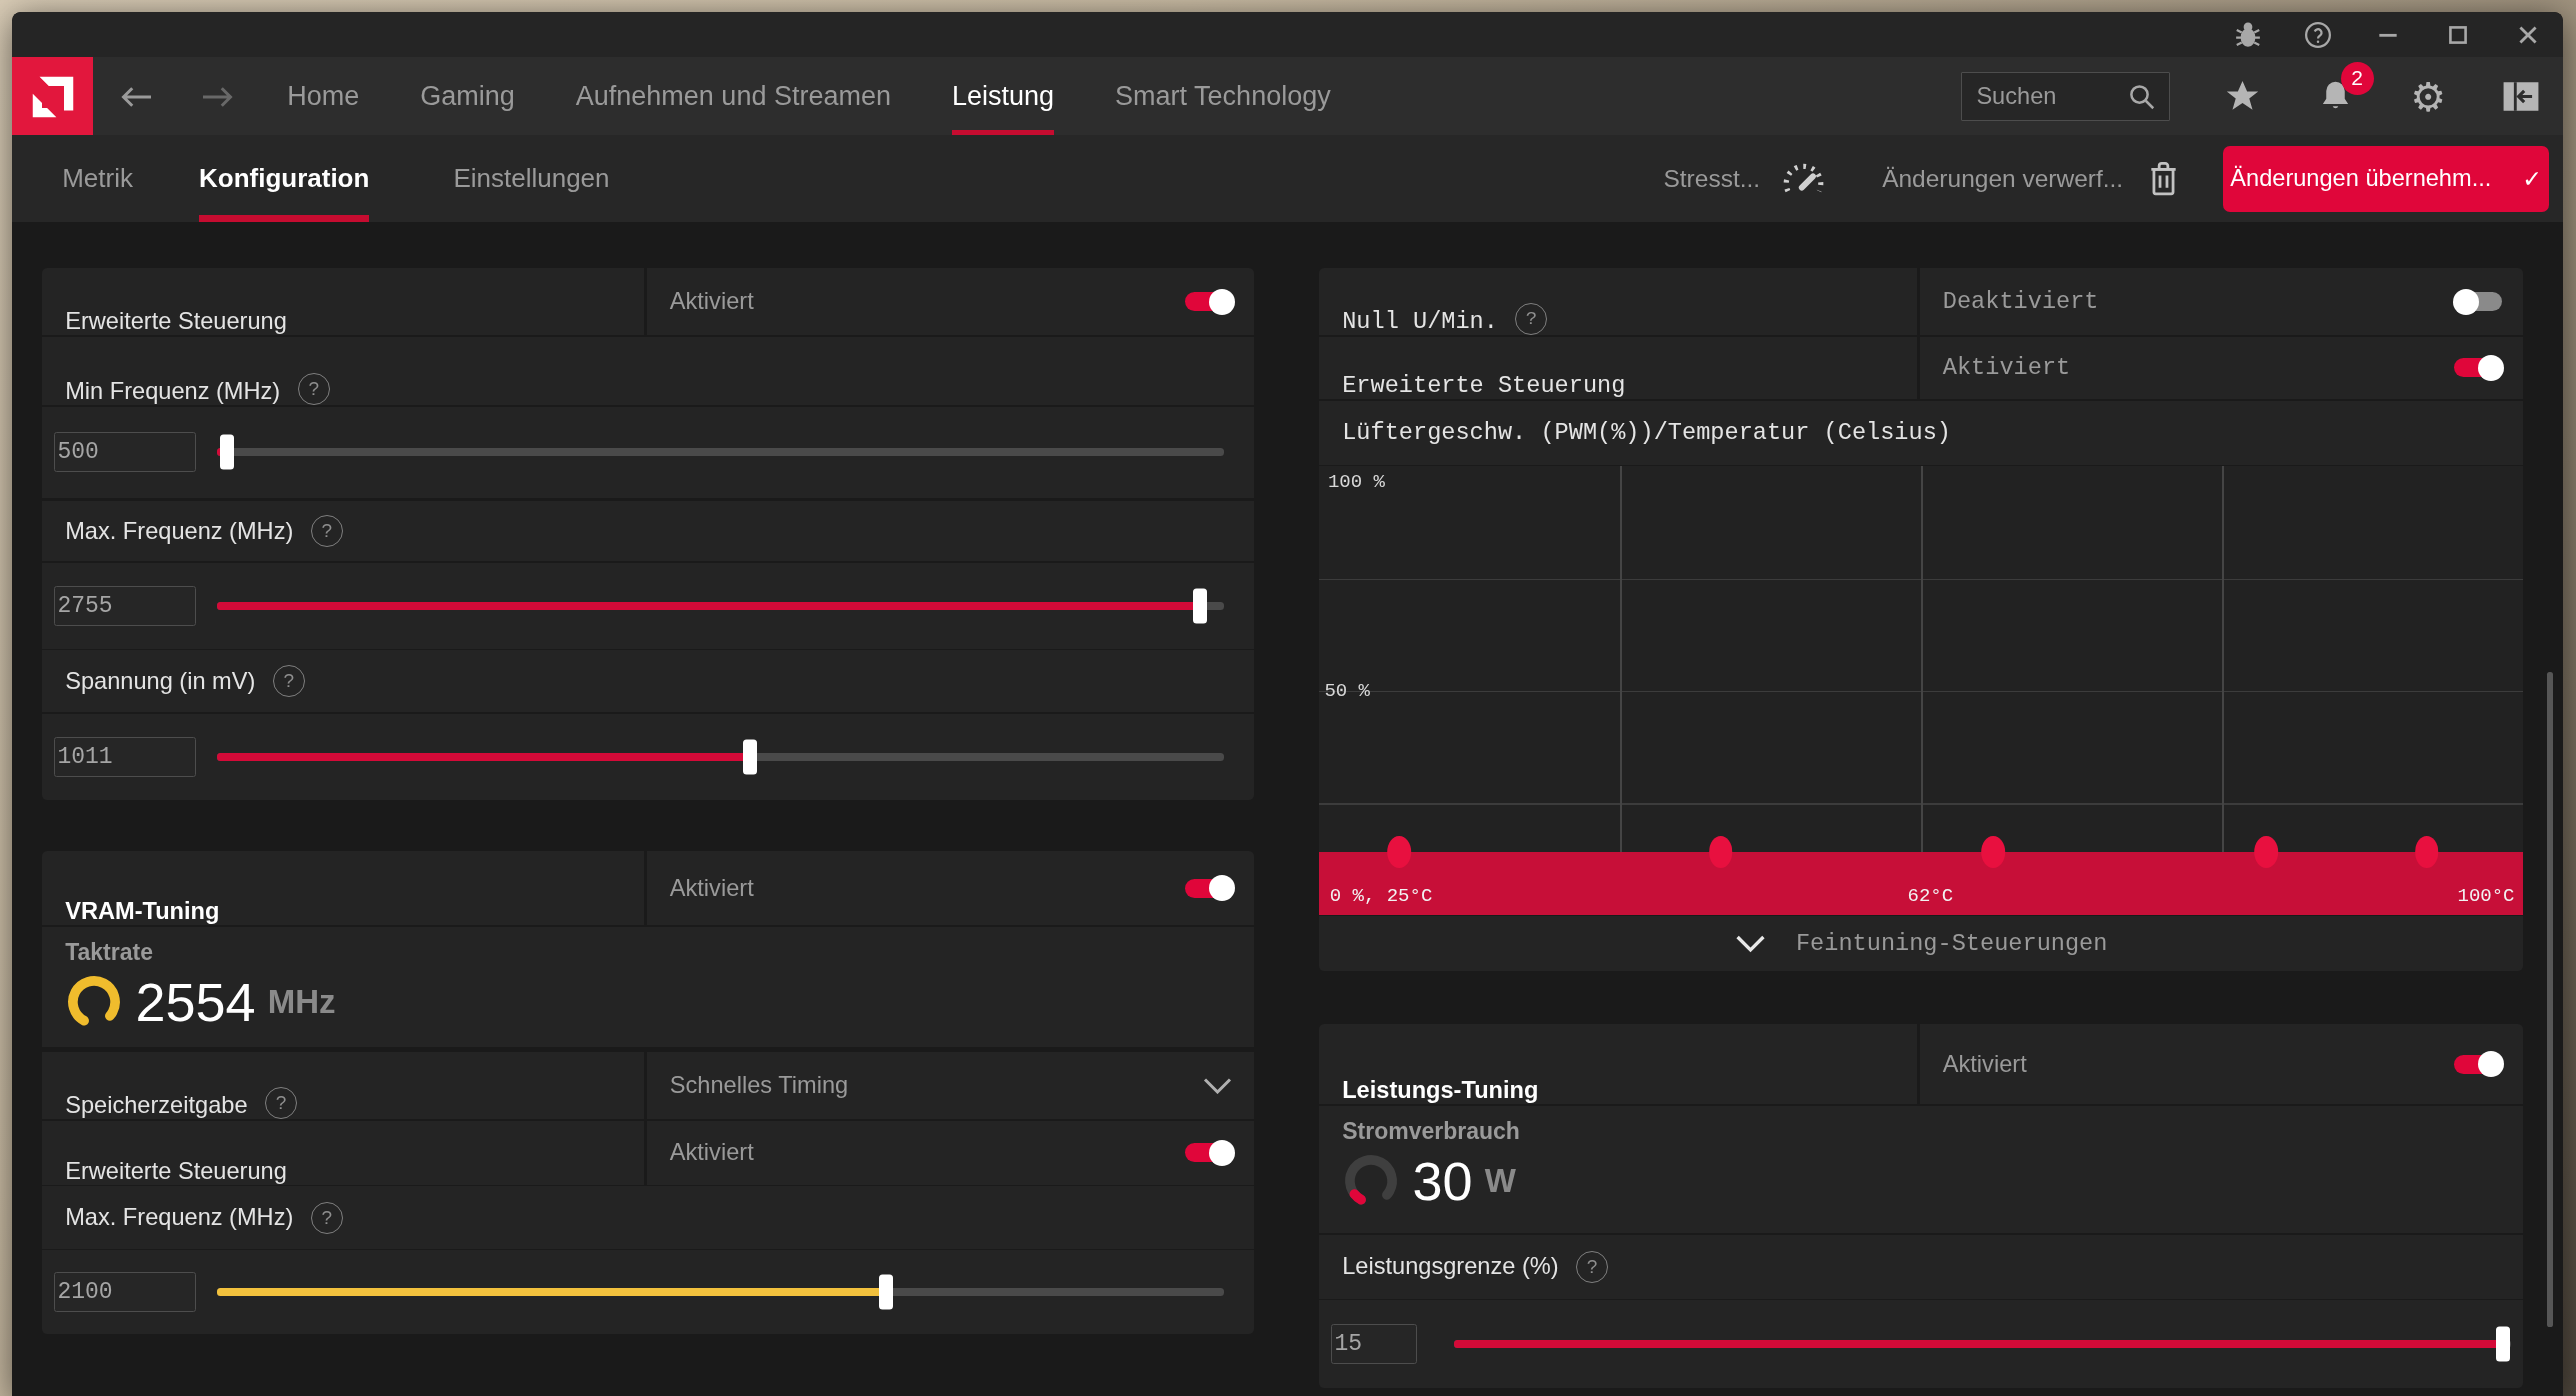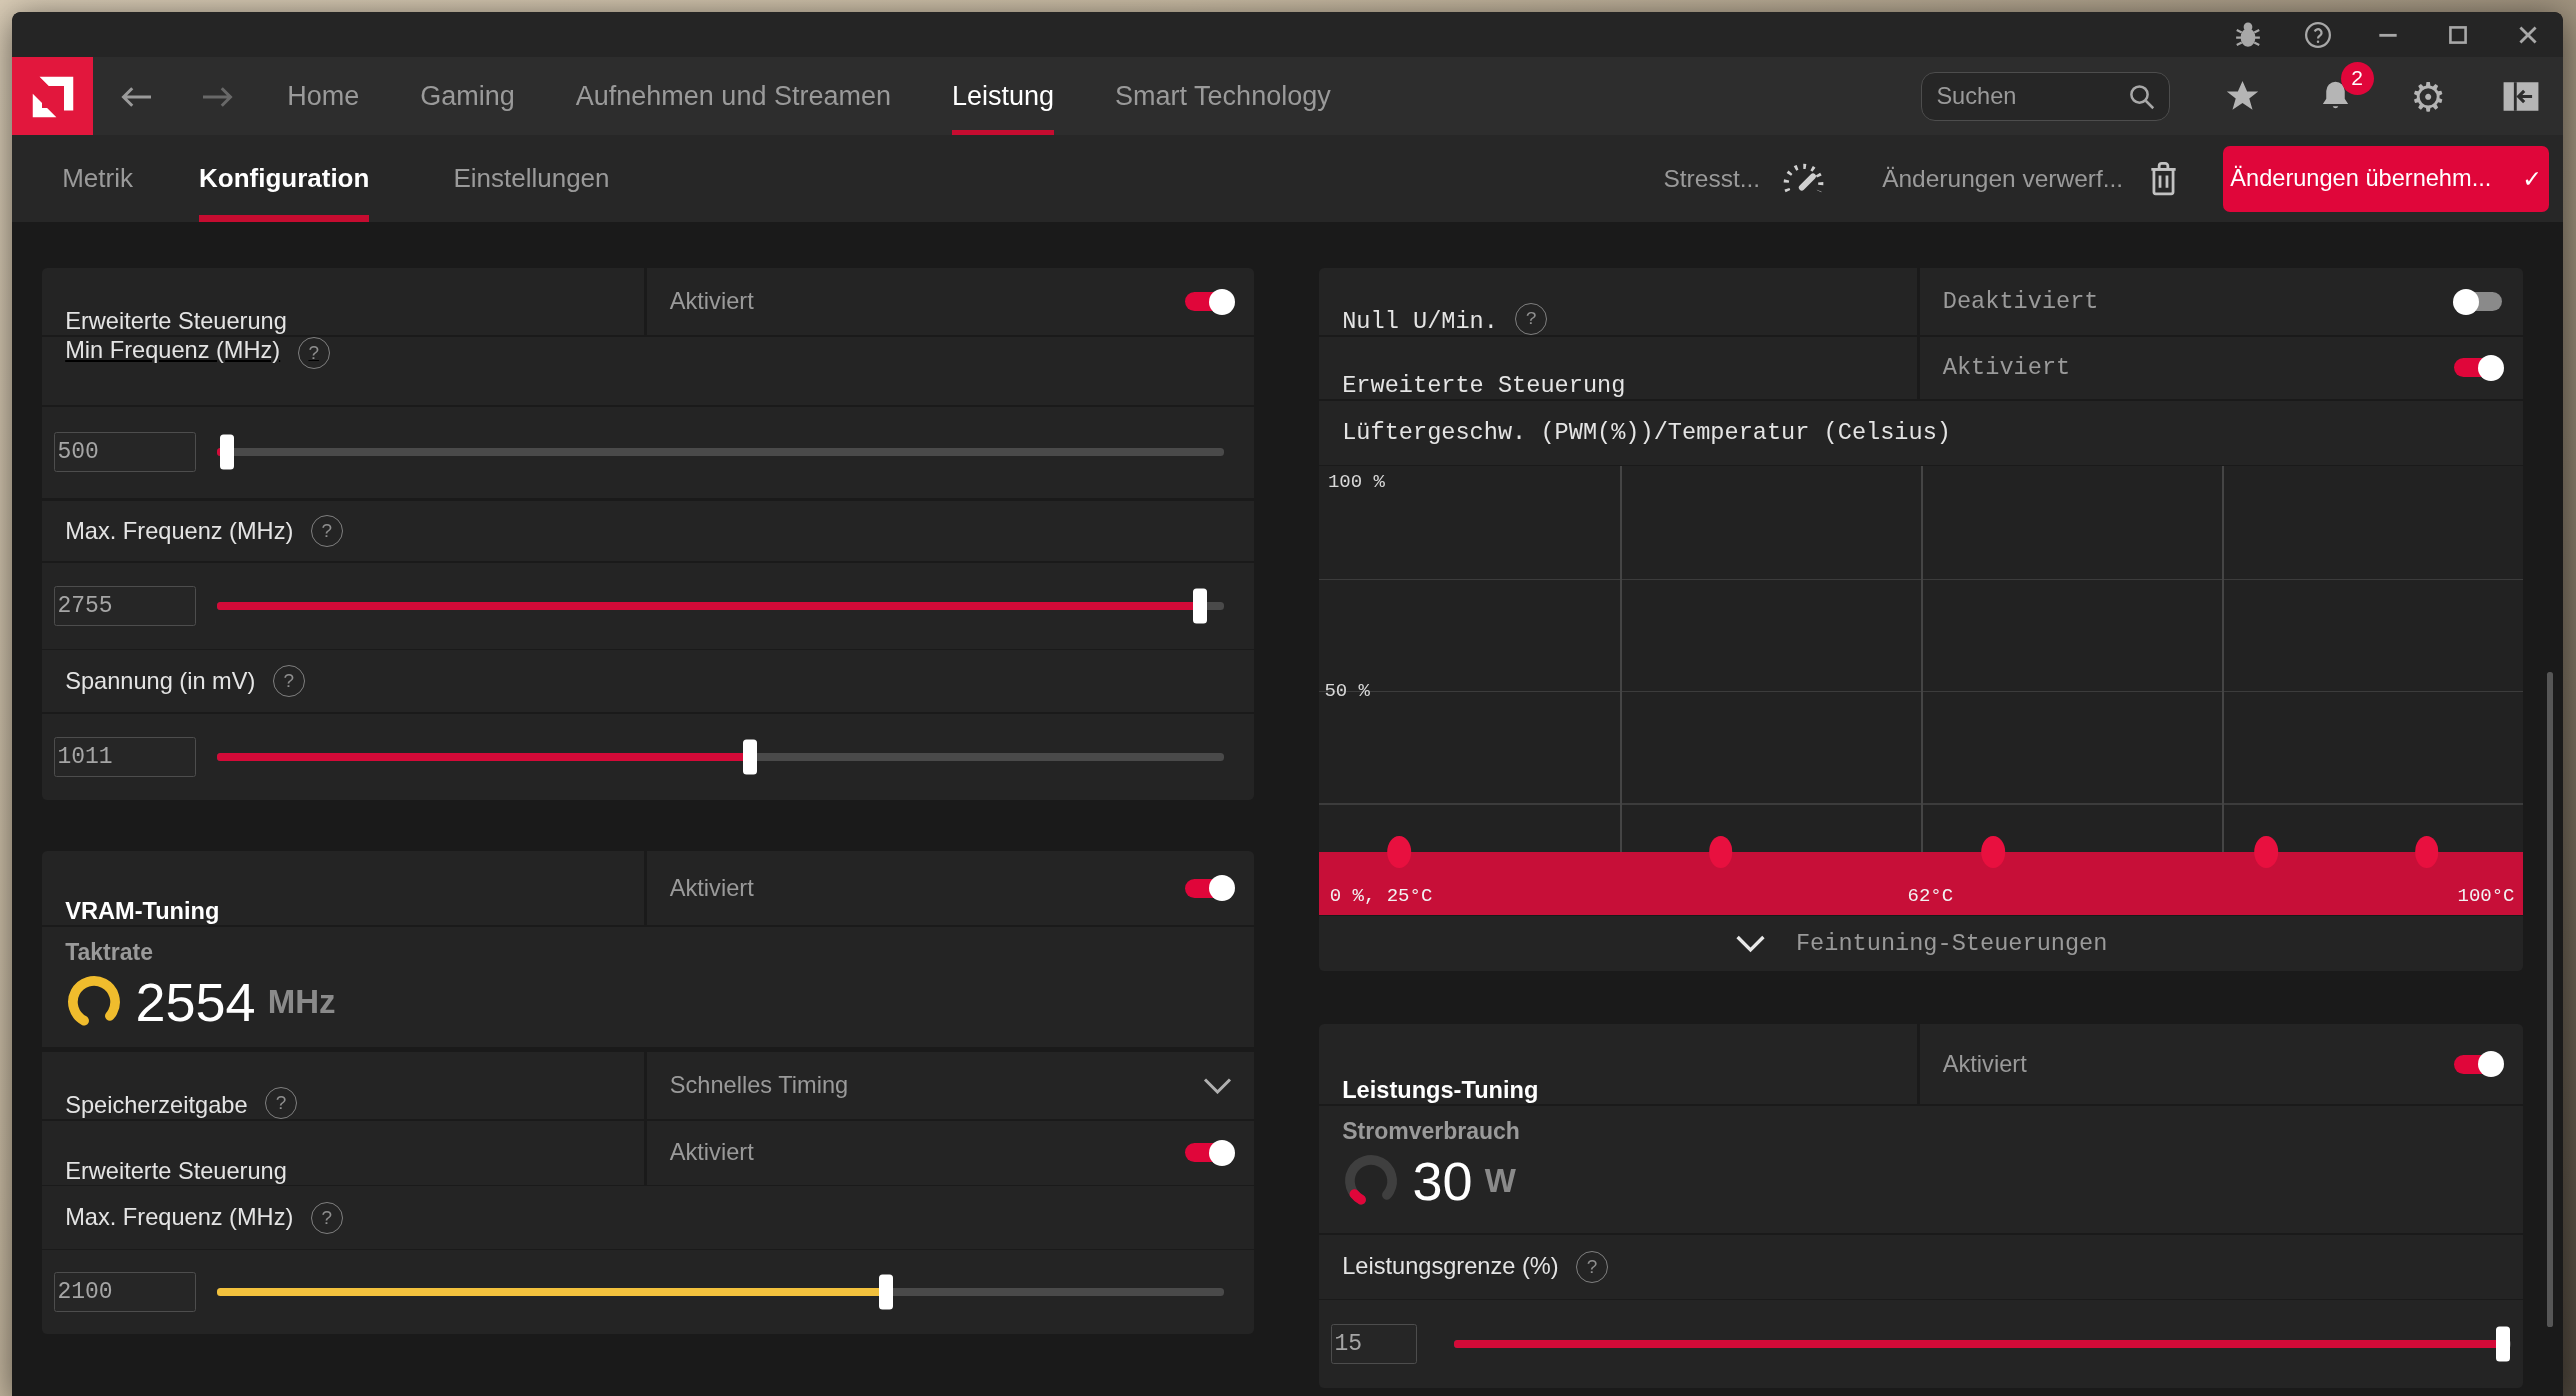--- a/index.html
+++ b/index.html
@@ -20,21 +20,21 @@
   .titlebar .tb-btn{width:70px;height:45px;display:flex;align-items:center;justify-content:center;color:#a8a8a8;}
   
   .navbar{position:absolute;left:0;top:45px;width:100%;height:79px;background:#2d2d2d;
     display:flex;align-items:center;}
   .logo{width:81px;height:79px;background:#e2173d;flex:0 0 auto;display:flex;align-items:center;justify-content:center;}
   .nav-arrow{margin-left:23px;width:40px;display:flex;justify-content:center;}
   .nav-item{color:#9a9a9a;font-size:27px;margin-left:61px;height:79px;display:flex;align-items:center;
     border-bottom:6.1px solid transparent;box-sizing:border-box;padding-top:6.1px;}
   .nav-item.active{color:#fff;border-bottom-color:#c60c30;}
   .nav-right{margin-left:auto;display:flex;align-items:center;}
-  .searchbox{width:249px;height:49px;background:#262626;border:1.7px solid #4d4d4d;border-radius:14px;
+  .searchbox{width:209px;height:49px;background:#262626;border:1.7px solid #4d4d4d;border-radius:1px;
     display:flex;align-items:center;padding:0 12.2px;box-sizing:border-box;}
   .searchbox input{flex:1;background:transparent;border:none;outline:none;color:#cfcfcf;
     font-size:23.6px;font-family:"Liberation Sans",sans-serif;min-width:0;}
   .searchbox input::placeholder{color:#9a9a9a;}
   .toolbar-icon{margin-left:51px;position:relative;display:flex;align-items:center;justify-content:center;width:42px;height:42px;}
   .badge{position:absolute;top:-14px;right:-17.5px;width:33px;height:33px;border-radius:50%;
     background:#e0063a;color:#fff;font-size:21px;display:flex;align-items:center;justify-content:center;}
   .gear-glyph{font-size:40px;color:#b5b5b5;line-height:1;}
   
   .subtabbar{position:absolute;left:0;top:123px;width:100%;height:87px;background:#272727;
@@ -245,21 +245,21 @@
         </div>
       <div class="sep"></div>
       <div class="cr">
         <span class="val">Aktiviert</span>
         <span class="toggle on">
             <span class="knob"></span>
           </span>
       </div>
     </div>
     <div class="gap" style="height:1.7px;"></div>
-    <div class="row" style="height:68px;display:flex;align-items:flex-start;padding-left:23px;text-decoration:underline;">
+    <div class="row" style="height:68px;display:flex;align-items:flex-end;padding-left:23px;">
       <span class="lab">Min Frequenz (MHz)</span>
       <span class="qmark">?</span>
     </div>
     <div class="gap" style="height:1.7px;"></div>
     <div class="slider-row row" style="height:91px;">
       <input class="num-input" value="500" style="">
       <div class="track">
         <div class="fill" style="width:1%;background:#d40a38;"></div>
         <div class="handle" style="left:1%;"></div>
       </div>

